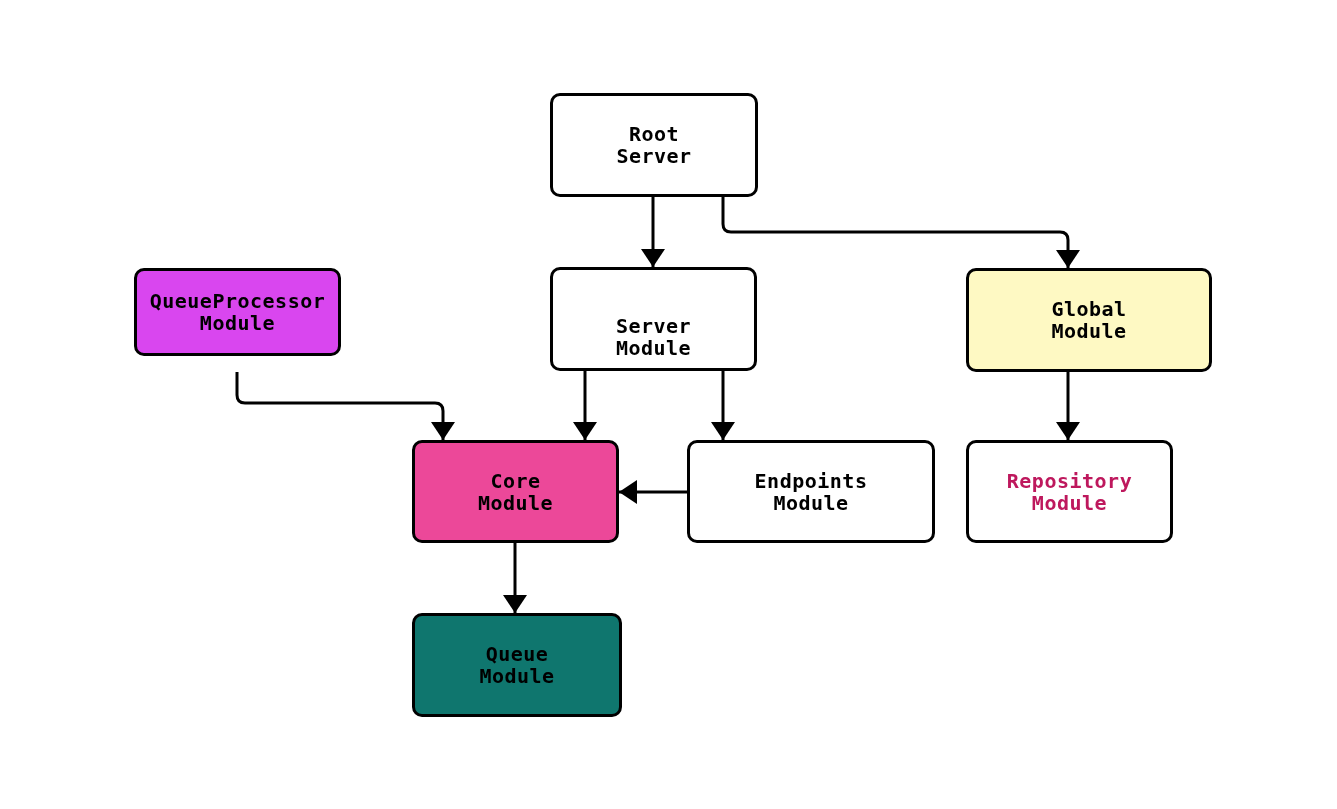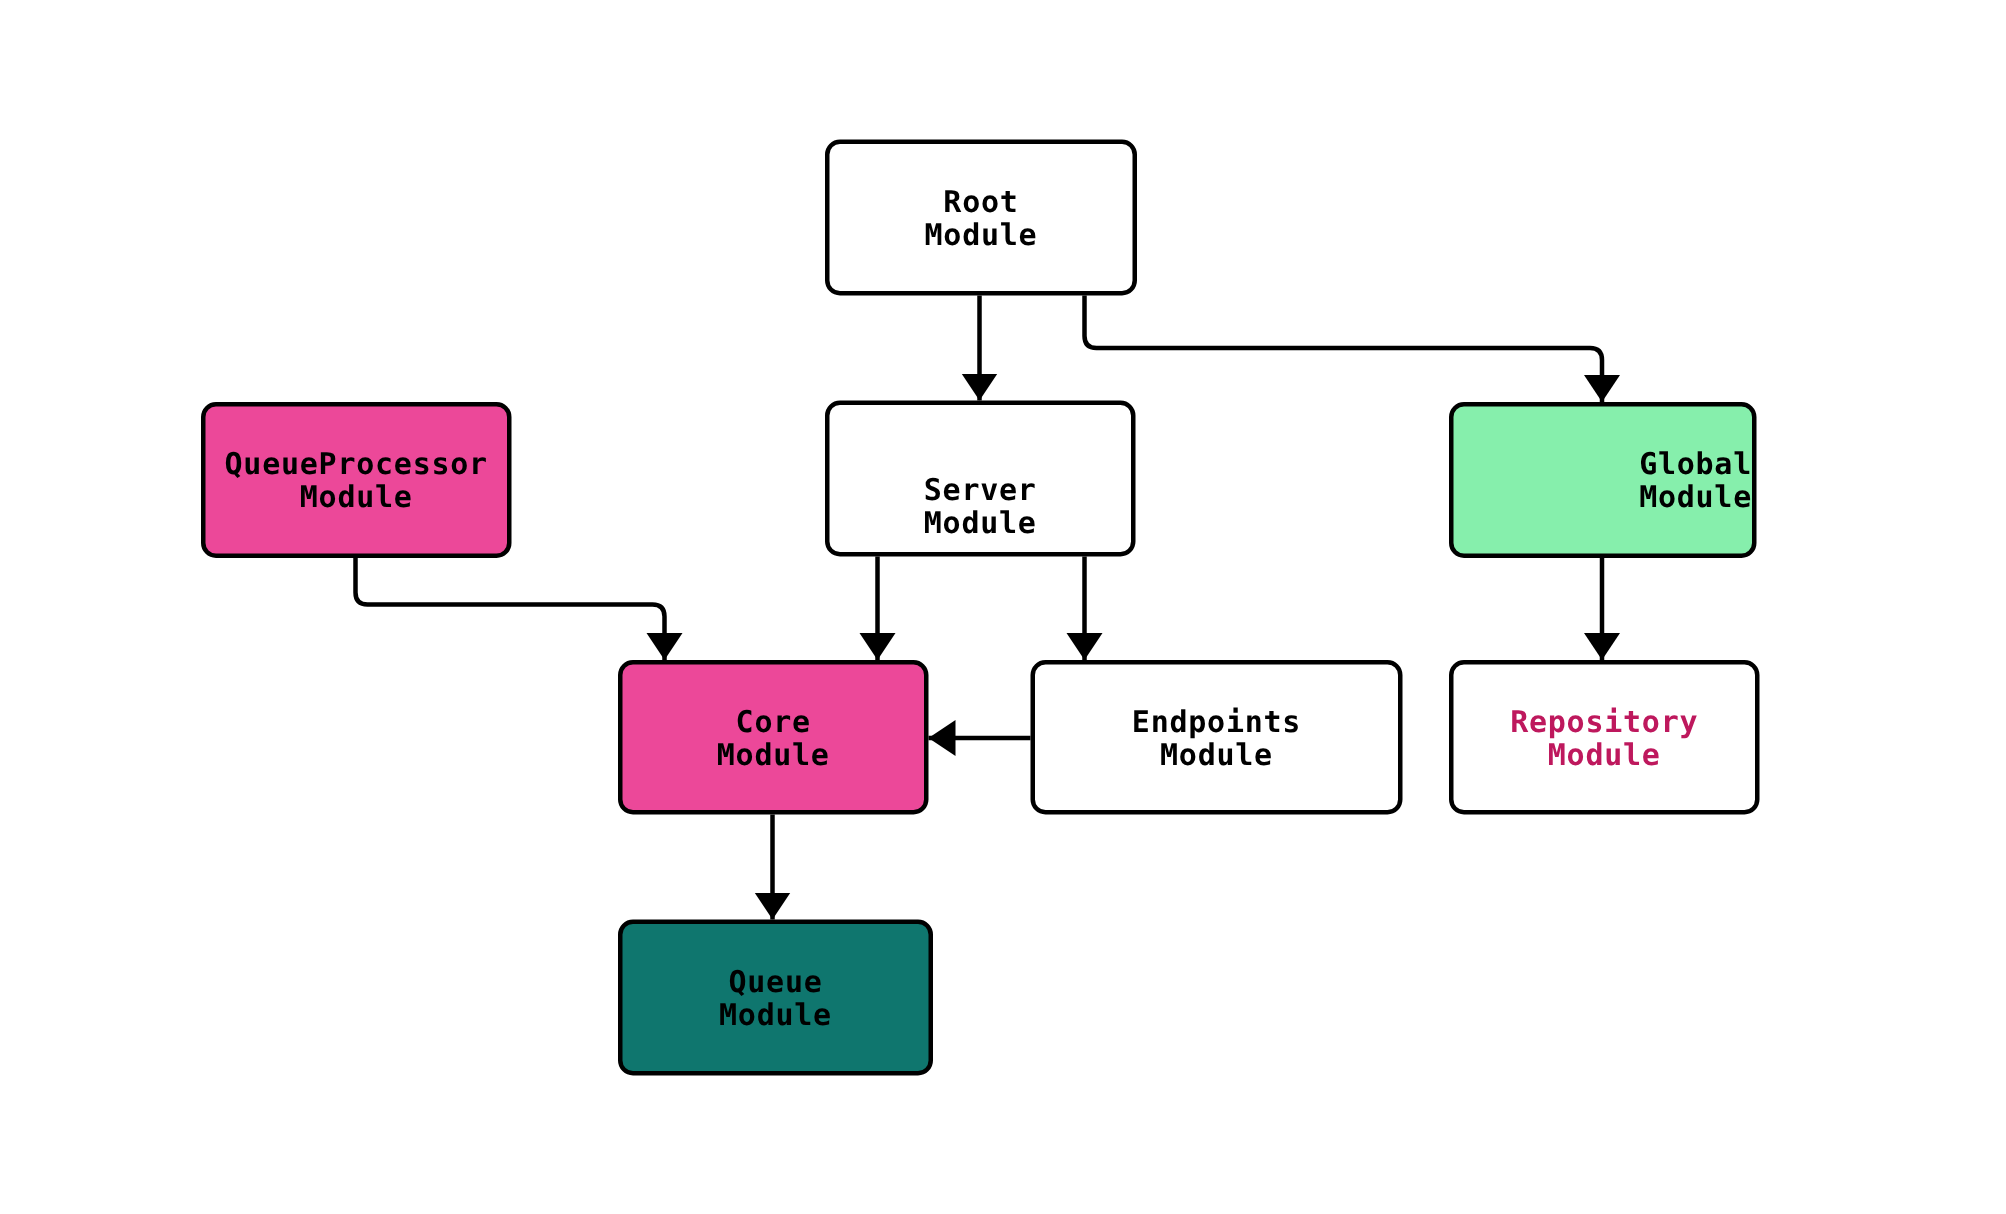--- a/index.html
+++ b/index.html
@@ -58,31 +58,31 @@
       <path d="M237,372 L237,395 Q237,403 245,403 L435,403 Q443,403 443,411 L443,440" fill="none" stroke="#000000" stroke-width="3" marker-end="url(#arrowhead)"></path>
       <path d="M585,371 L585,440" fill="none" stroke="#000000" stroke-width="3" marker-end="url(#arrowhead)"></path>
       <path d="M723,371 L723,440" fill="none" stroke="#000000" stroke-width="3" marker-end="url(#arrowhead)"></path>
       <path d="M687,492 L619,492" fill="none" stroke="#000000" stroke-width="3" marker-end="url(#arrowhead)"></path>
       <path d="M1068,372 L1068,440" fill="none" stroke="#000000" stroke-width="3" marker-end="url(#arrowhead)"></path>
       <path d="M515,543 L515,613" fill="none" stroke="#000000" stroke-width="3" marker-end="url(#arrowhead)"></path>
     </svg>
   <div class="nodes-layer">
       <div class="node" style="left: 550px; top: 93px; width: 208px; height: 104px; border-color: rgb(0, 0, 0); background: rgb(255, 255, 255);">
         <span class="node-label" style="color: rgb(0, 0, 0);">Root
-Module</span>
+Server</span>
       </div>
-      <div class="node" style="left: 134px; top: 268px; width: 207px; height: 104px; border-color: rgb(0, 0, 0); background: #ec4899;">
+      <div class="node" style="left: 134px; top: 268px; width: 207px; height: 88px; border-color: rgb(0, 0, 0); background: #d946ef;">
         <span class="node-label" style="color: rgb(0, 0, 0);">QueueProcessor
 Module</span>
       </div>
       <div class="node" style="left: 550px; top: 267px; width: 207px; height: 104px; border-color: rgb(0, 0, 0); background: rgb(255, 255, 255);">
         <span class="node-label" style="color: rgb(0, 0, 0); margin-top: 36px;">Server
 Module</span>
       </div>
-      <div class="node" style="left: 966px; top: 268px; width: 205px; height: 104px; border-color: rgb(0, 0, 0); background: #86efac; justify-content: flex-end;">
+      <div class="node" style="left: 966px; top: 268px; width: 246px; height: 104px; border-color: rgb(0, 0, 0); background: #fef9c3;">
         <span class="node-label" style="color: rgb(0, 0, 0);">Global
 Module</span>
       </div>
       <div class="node" style="left: 412px; top: 440px; width: 207px; height: 103px; border-color: rgb(0, 0, 0); background: #ec4899;">
         <span class="node-label" style="color: rgb(0, 0, 0);">Core
 Module</span>
       </div>
       <div class="node" style="left: 687px; top: 440px; width: 248px; height: 103px; border-color: rgb(0, 0, 0); background: rgb(255, 255, 255);">
         <span class="node-label" style="color: rgb(0, 0, 0);">Endpoints
 Module</span>

